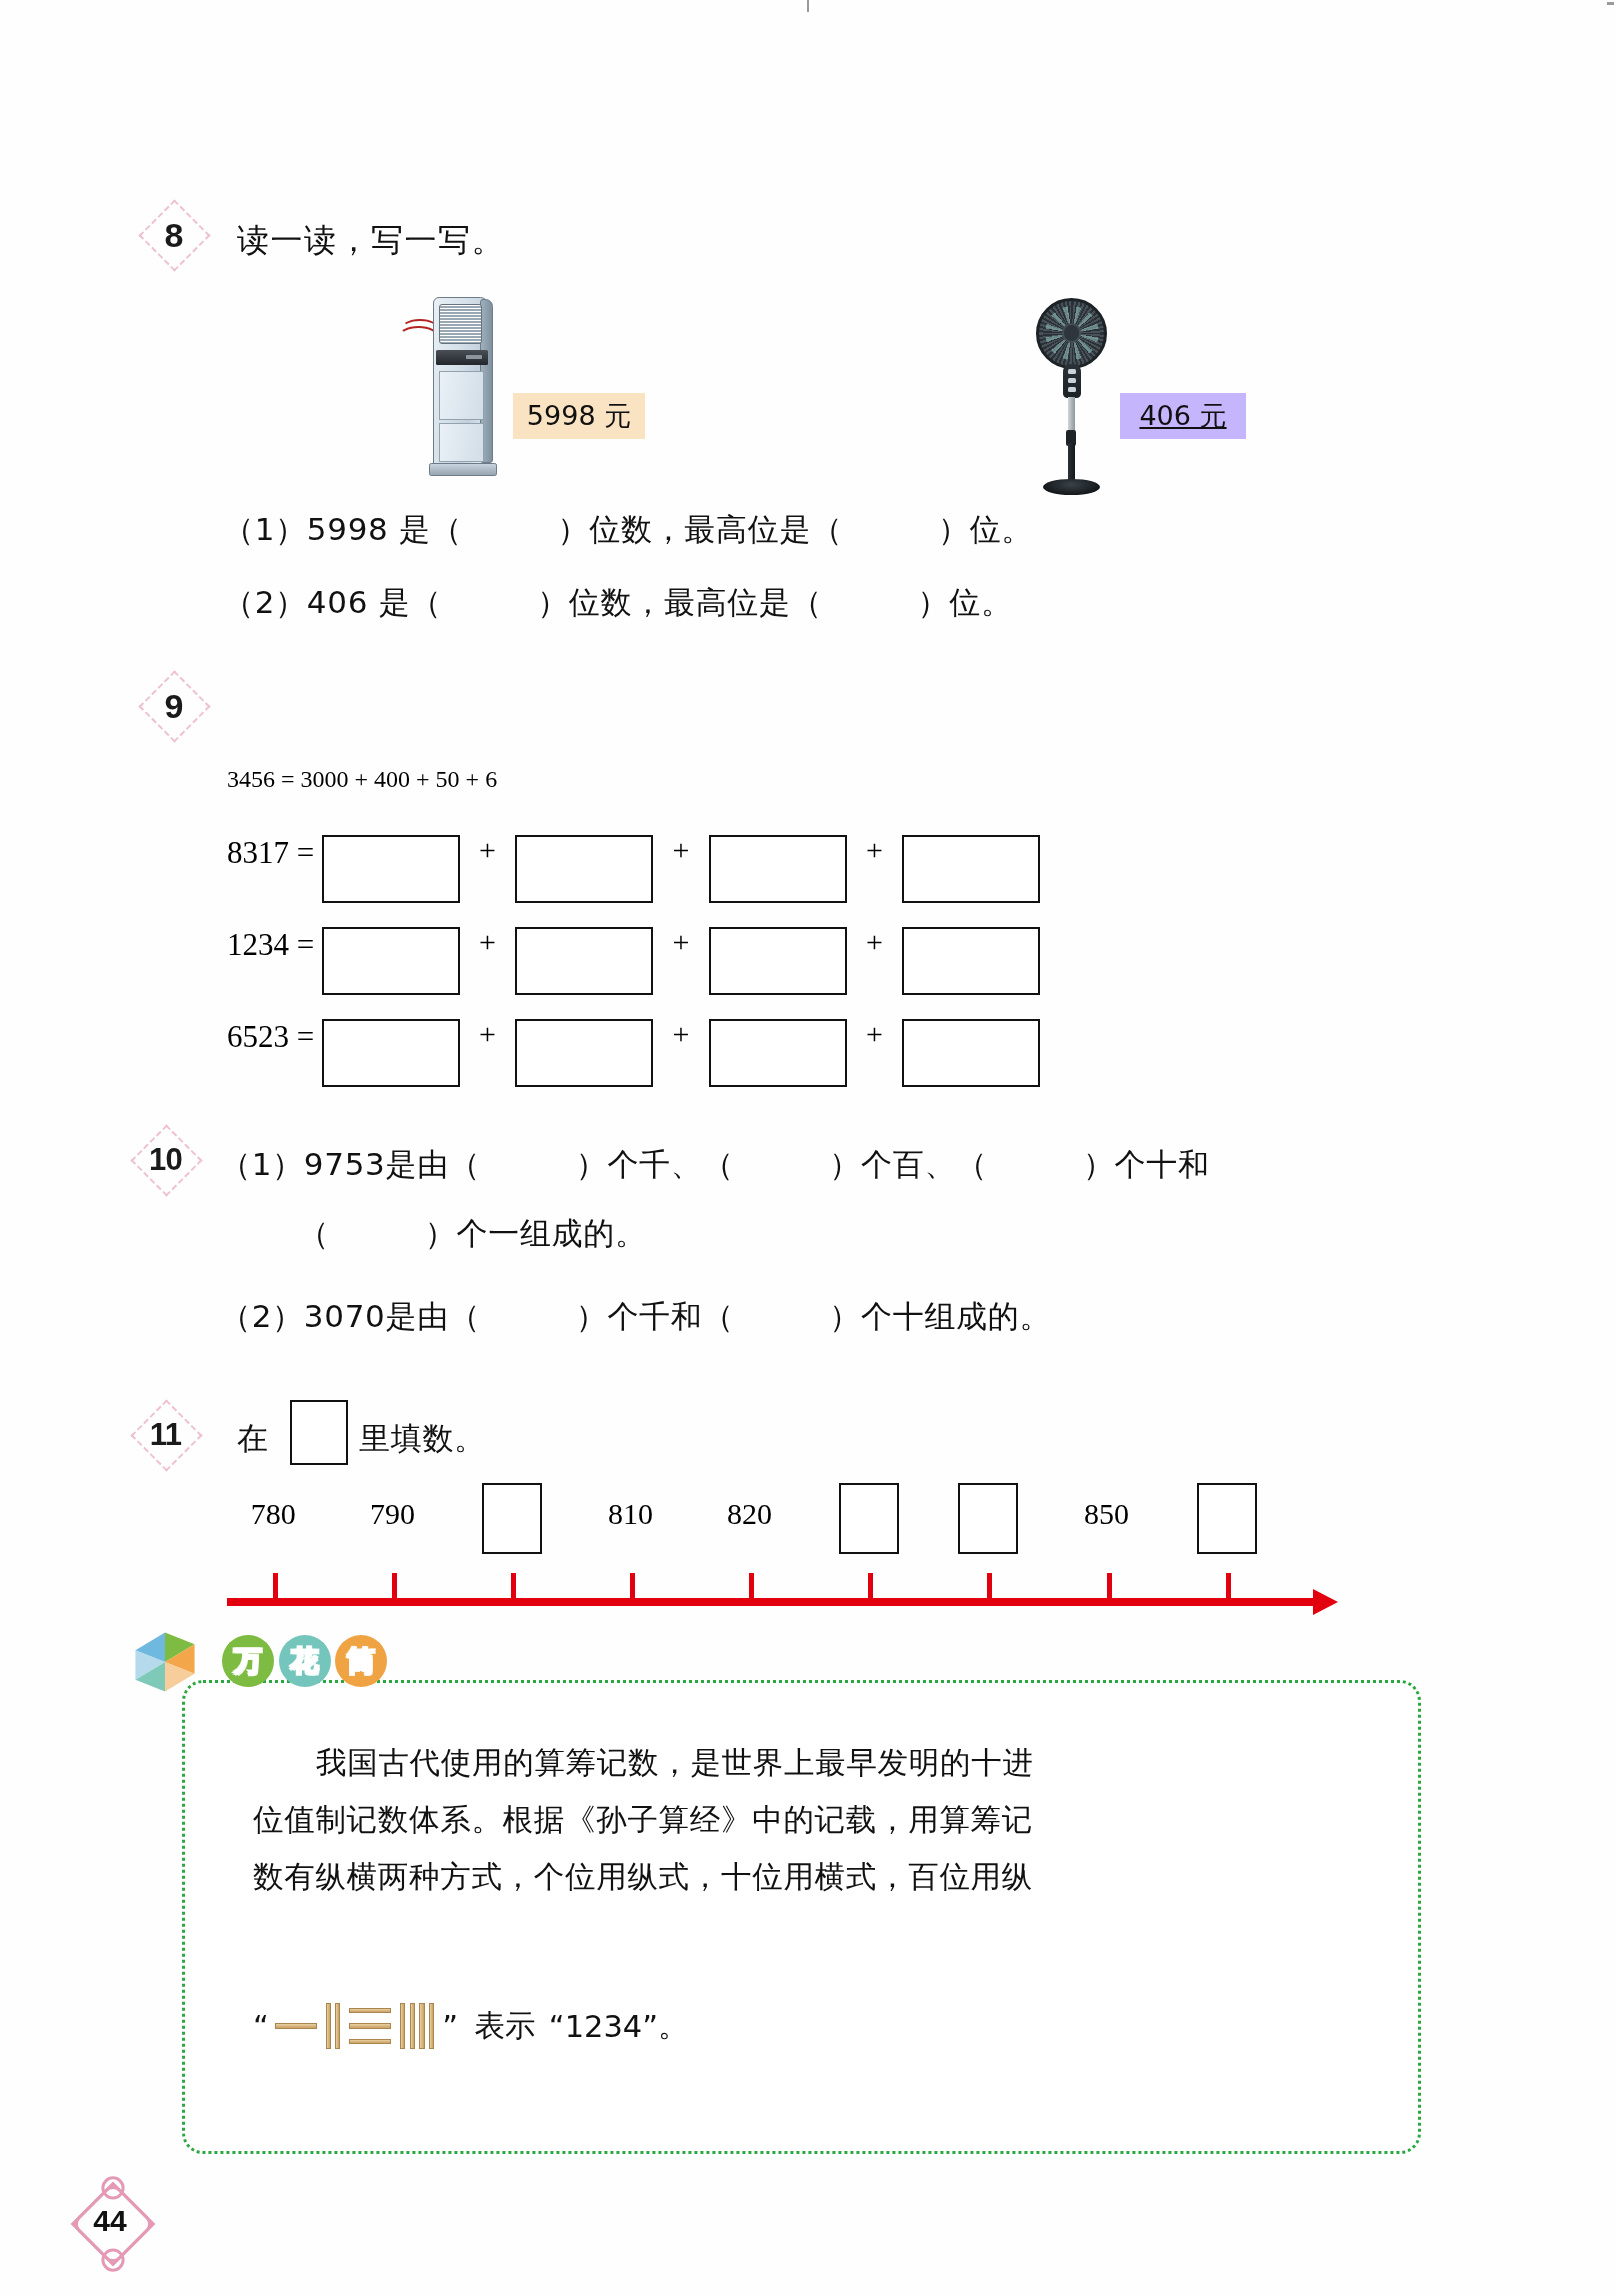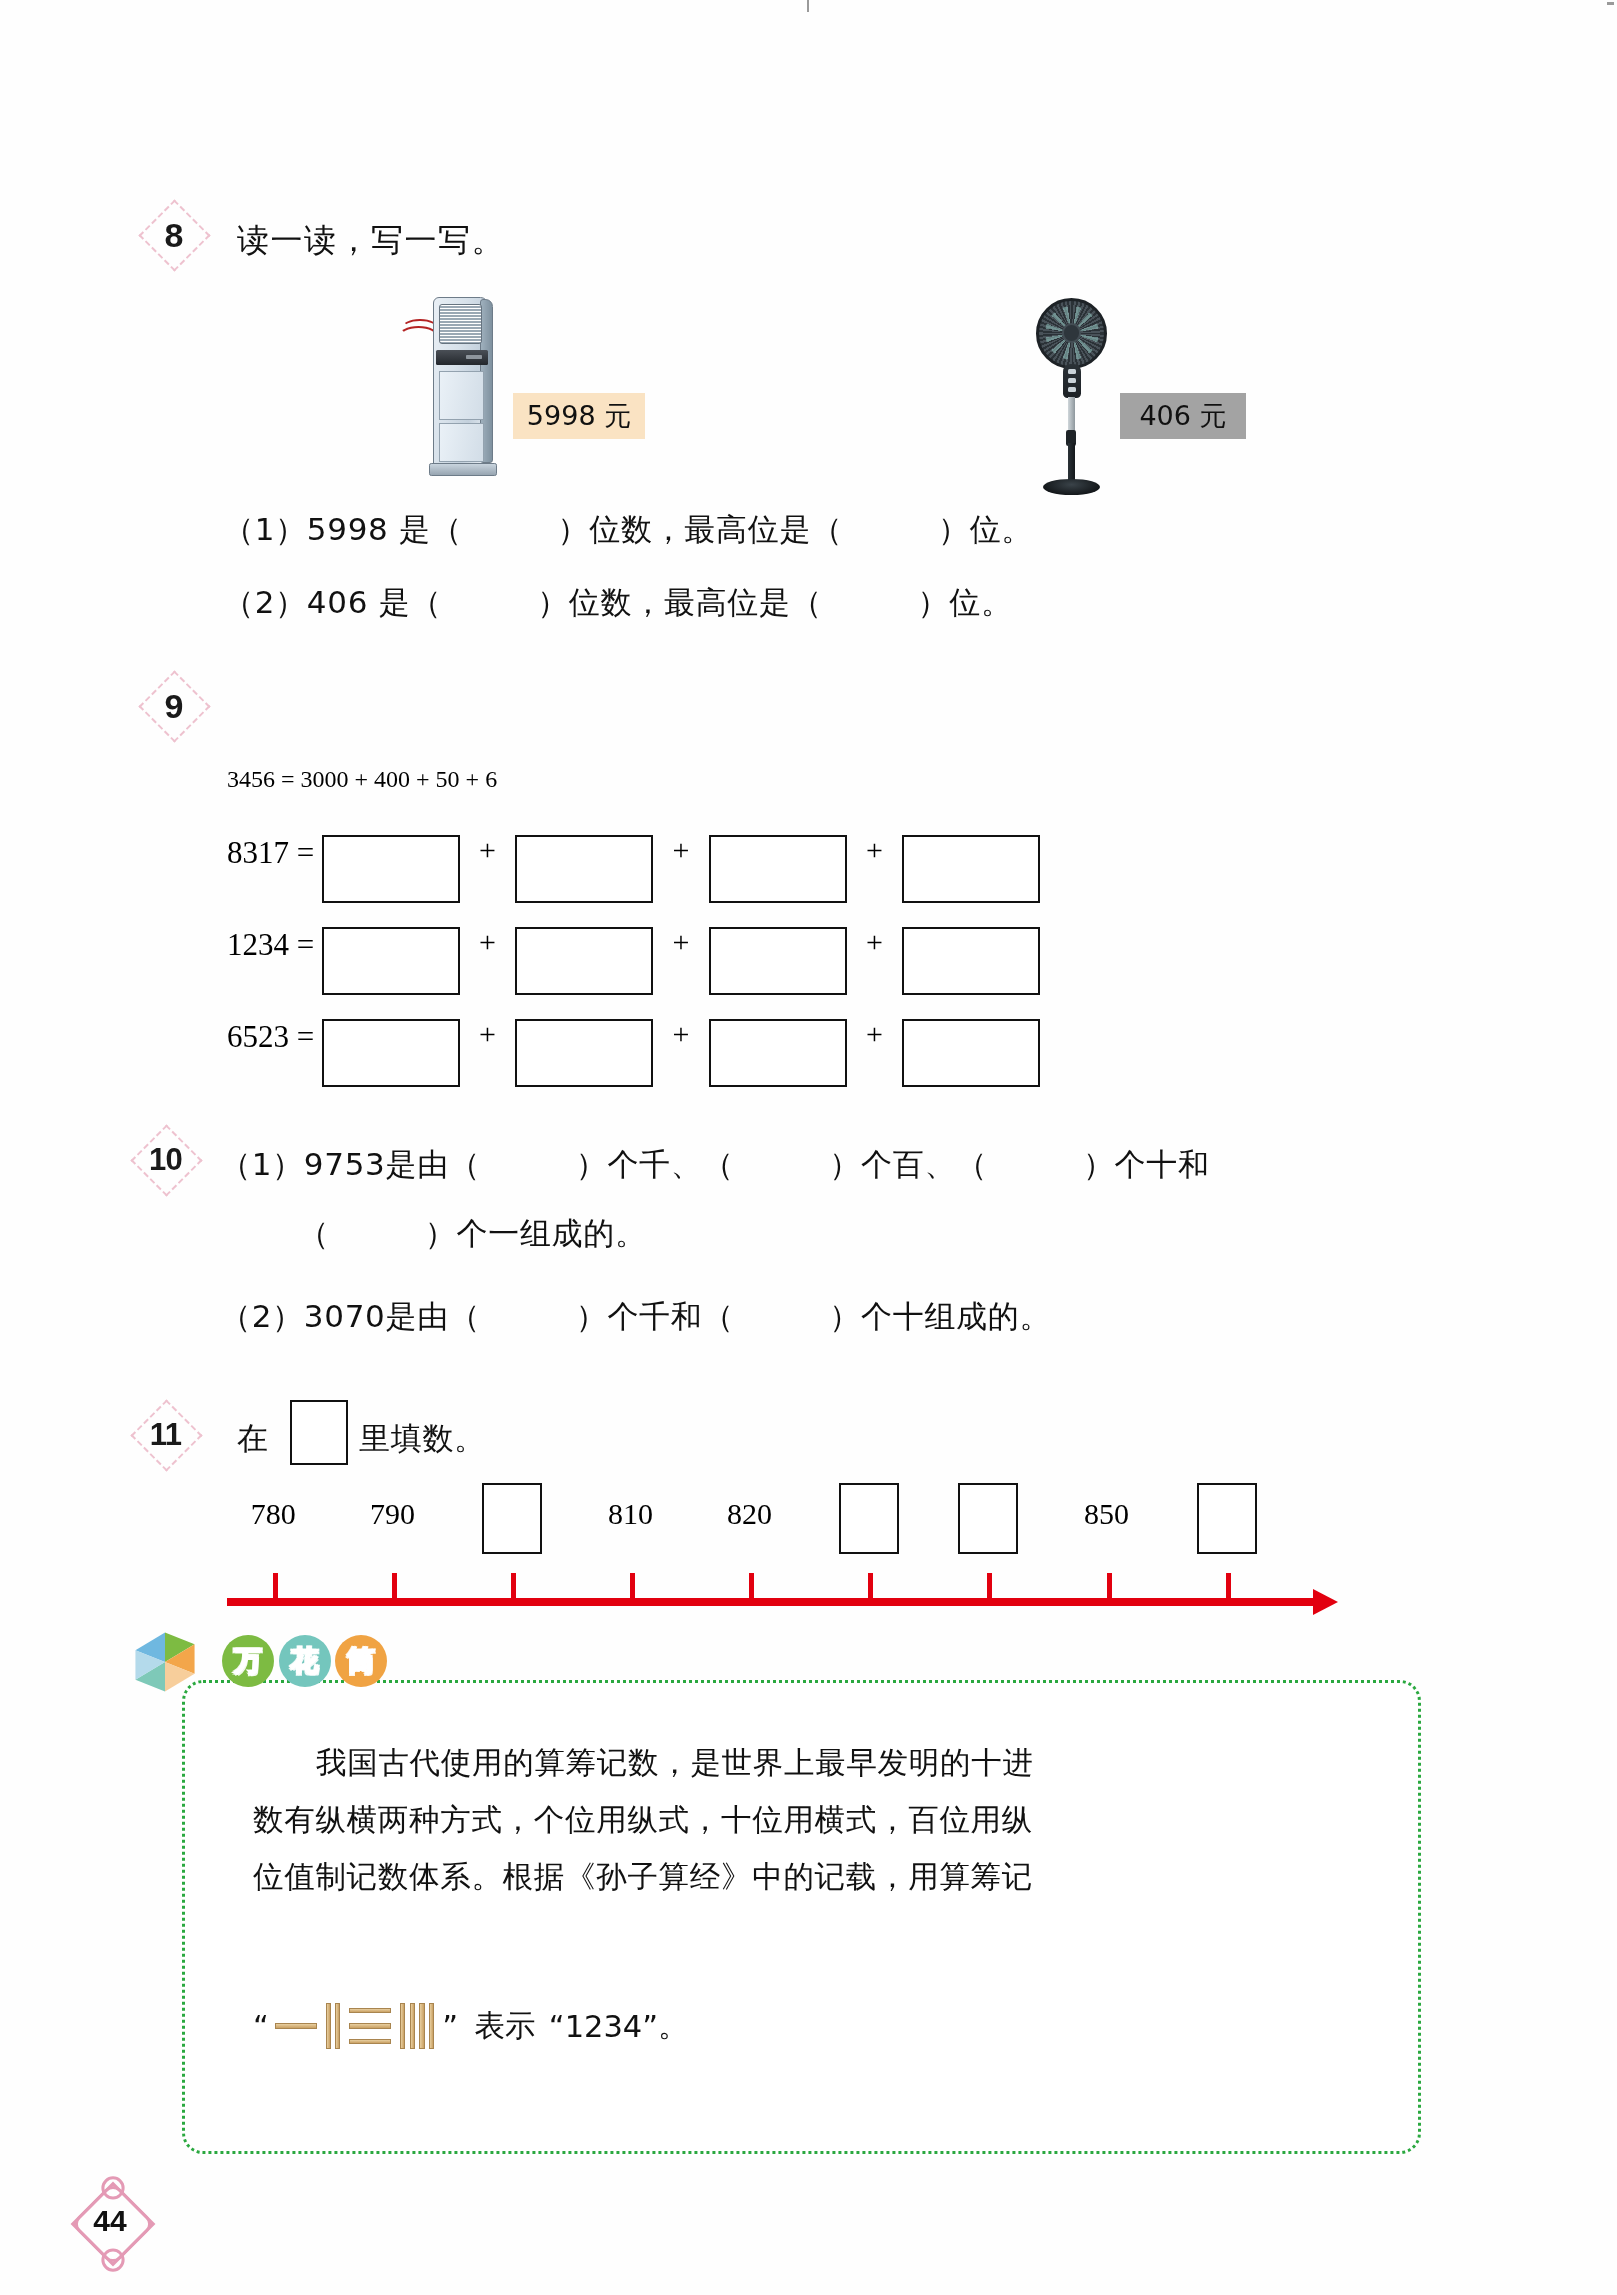--- a/index.html
+++ b/index.html
@@ -83,21 +83,21 @@
     align-items: center;
     justify-content: center;
     font-family: "DejaVu Sans", sans-serif;
     font-size: 27px;
     color: #111;
     padding: 7.4px 12px;
     box-sizing: border-box;
     white-space: nowrap;
   }
   .tag-ac { background: #fae3c3; }
-  .tag-fan { background: #a3a3a3; }
+  .tag-fan { background: #c4b5fd; text-decoration: underline; }
 
   
   .appliance { position: absolute; }
 
   
   .ac-body {
     position: absolute;
     left: 13.4px; top: 4.5px;
     width: 55px; height: 170px;
     background: linear-gradient(100deg,#e9eff5 0%,#d7e1ea 40%,#c3d0dc 68%,#eef3f8 100%);
@@ -604,22 +604,22 @@
     <div class="badge" style="background:#74c6bd;">
       <span>花</span>
     </div>
     <div class="badge" style="background:#f0a343;">
       <span>筒</span>
     </div>
   </div>
 
   <div class="kaleido-text" style="left:253px; top:1734px; width:1101px;">
     <div style="text-indent:63px;">我国古代使用的算筹记数，是世界上最早发明的十进</div>
+    <div>位值制记数体系。根据《孙子算经》中的记载，用算筹记</div>
     <div>数有纵横两种方式，个位用纵式，十位用横式，百位用纵</div>
-    <div>位值制记数体系。根据《孙子算经》中的记载，用算筹记</div>
   </div>
 
   <div style="position:absolute; left:253px; top:2002px; display:flex; align-items:center; font-family:'DejaVu Sans','Liberation Sans',sans-serif; font-size:30.5px; color:#111; white-space:nowrap;">
     <span>“</span>
     <span class="rods">
       <span class="rod-group">
         <span class="rod-h-stack">
           <span class="rod-h"></span>
         </span>
       </span>

